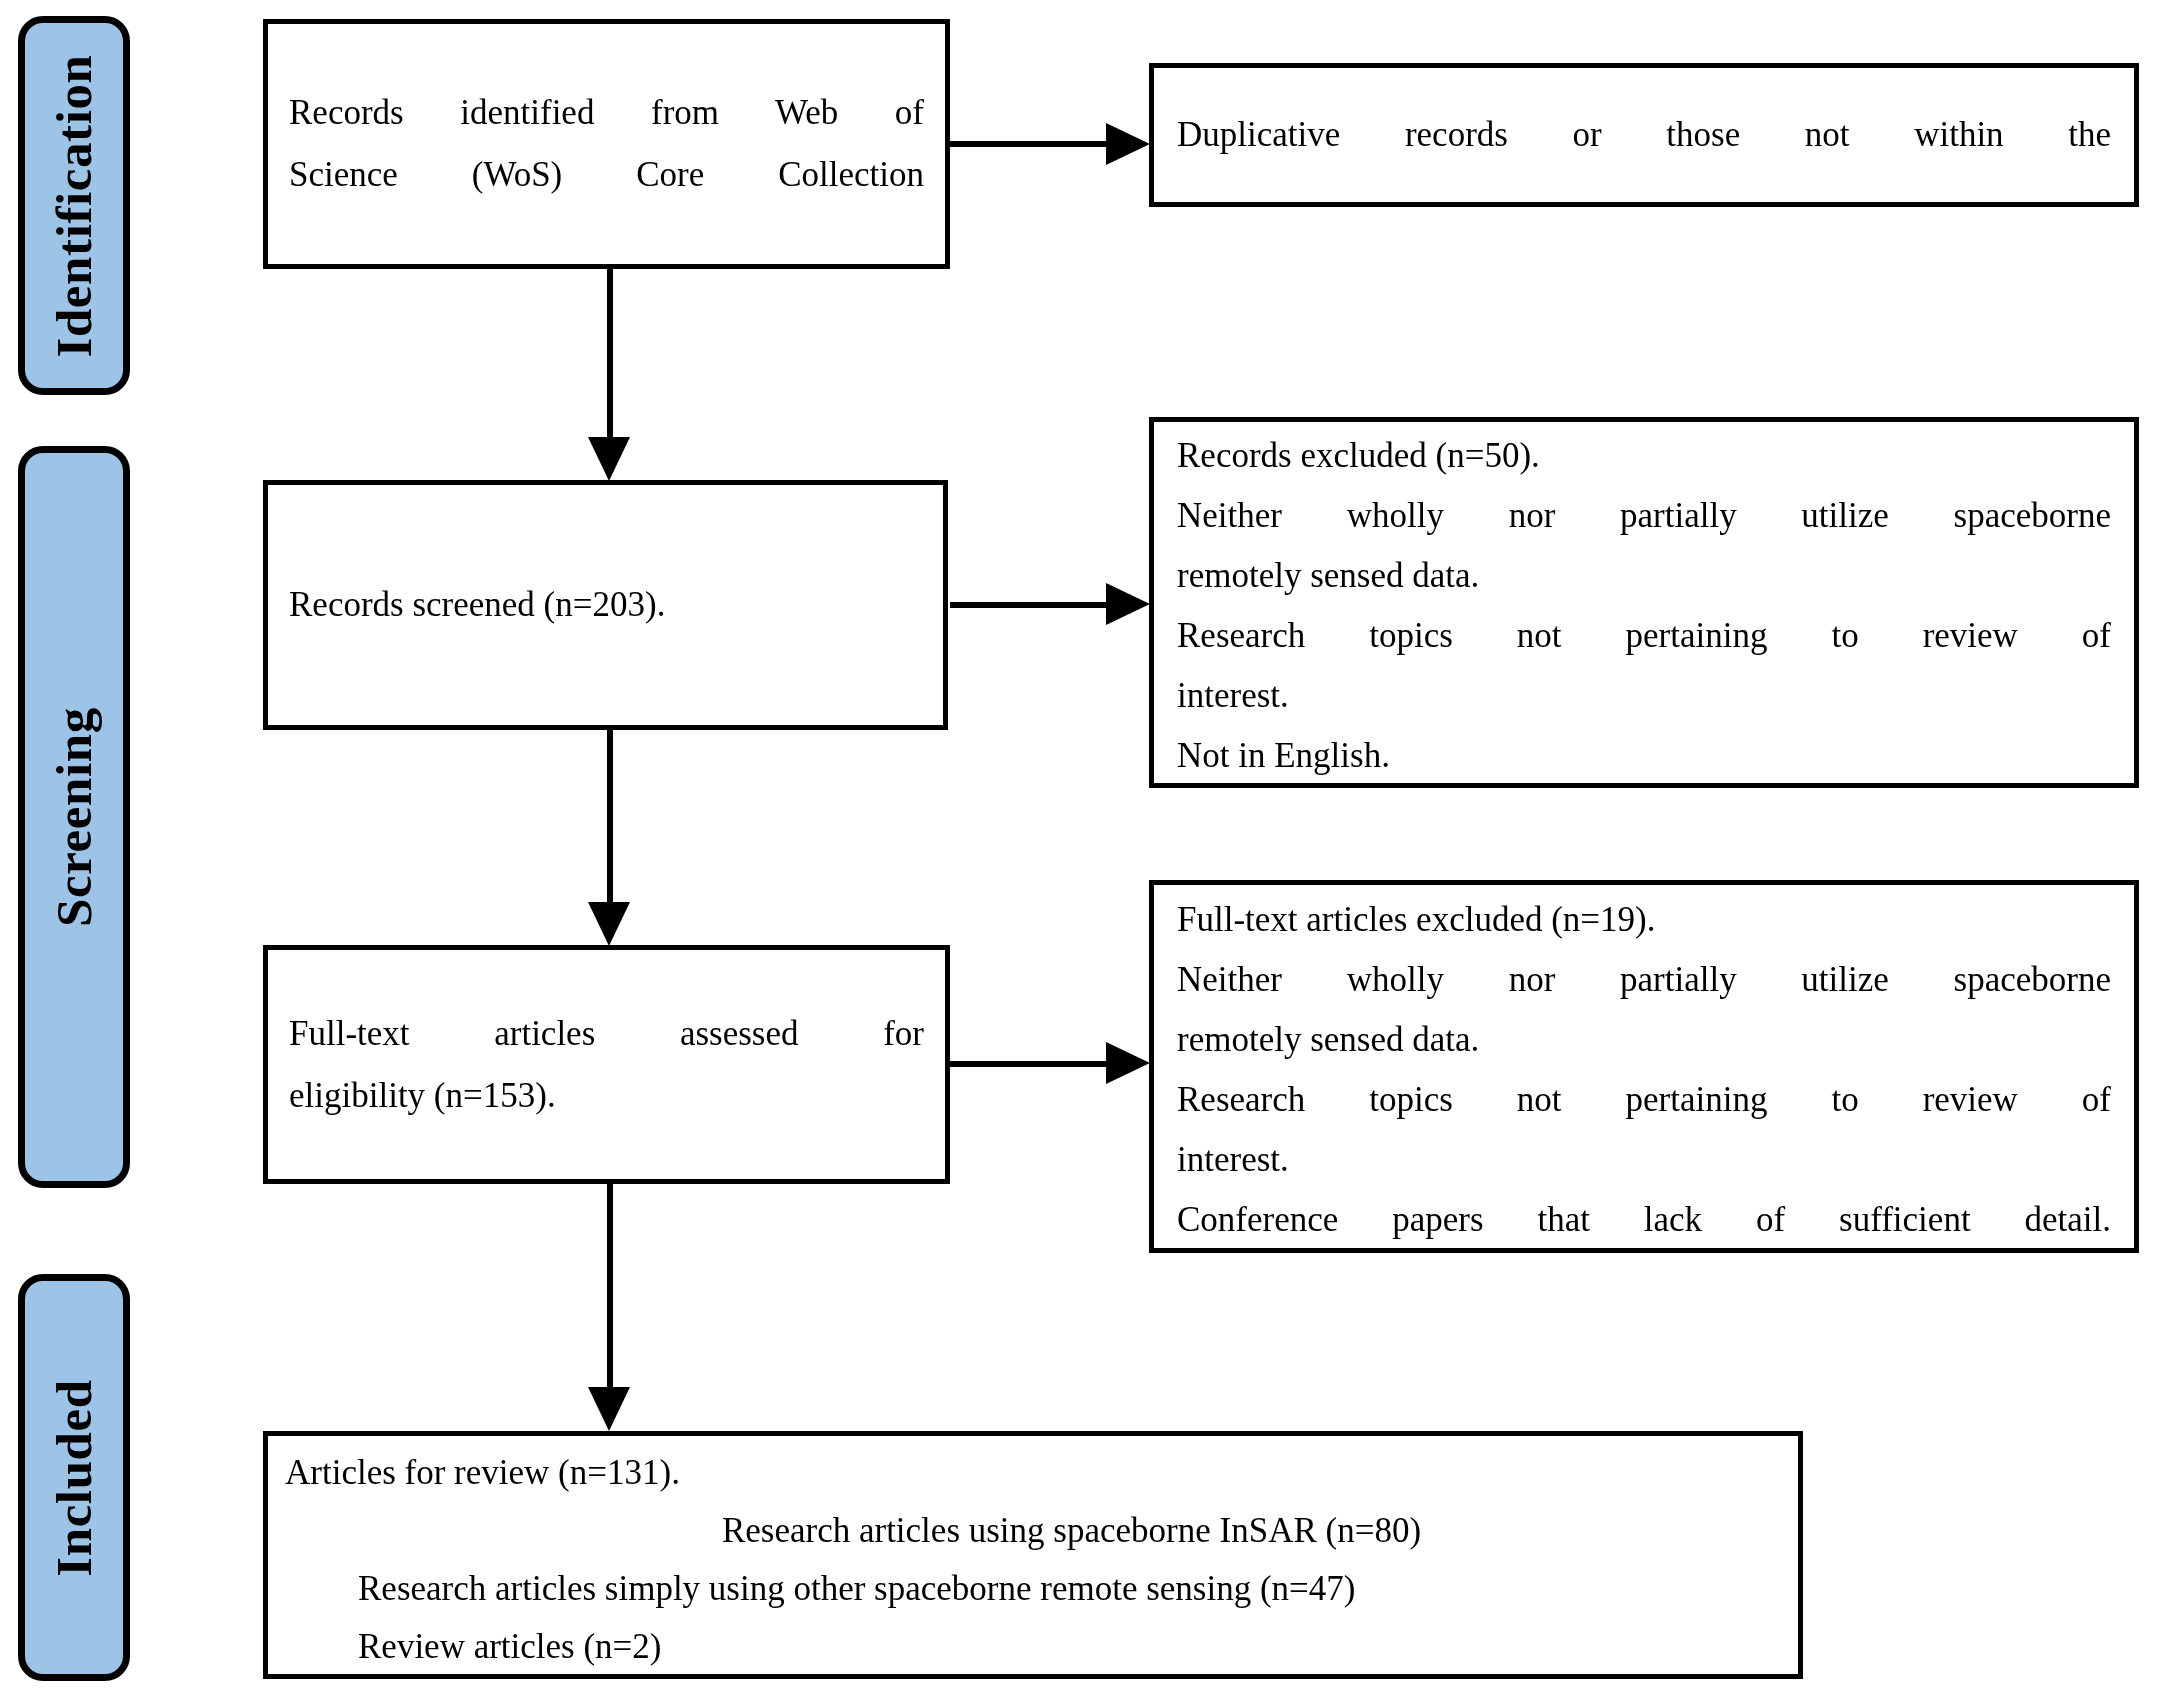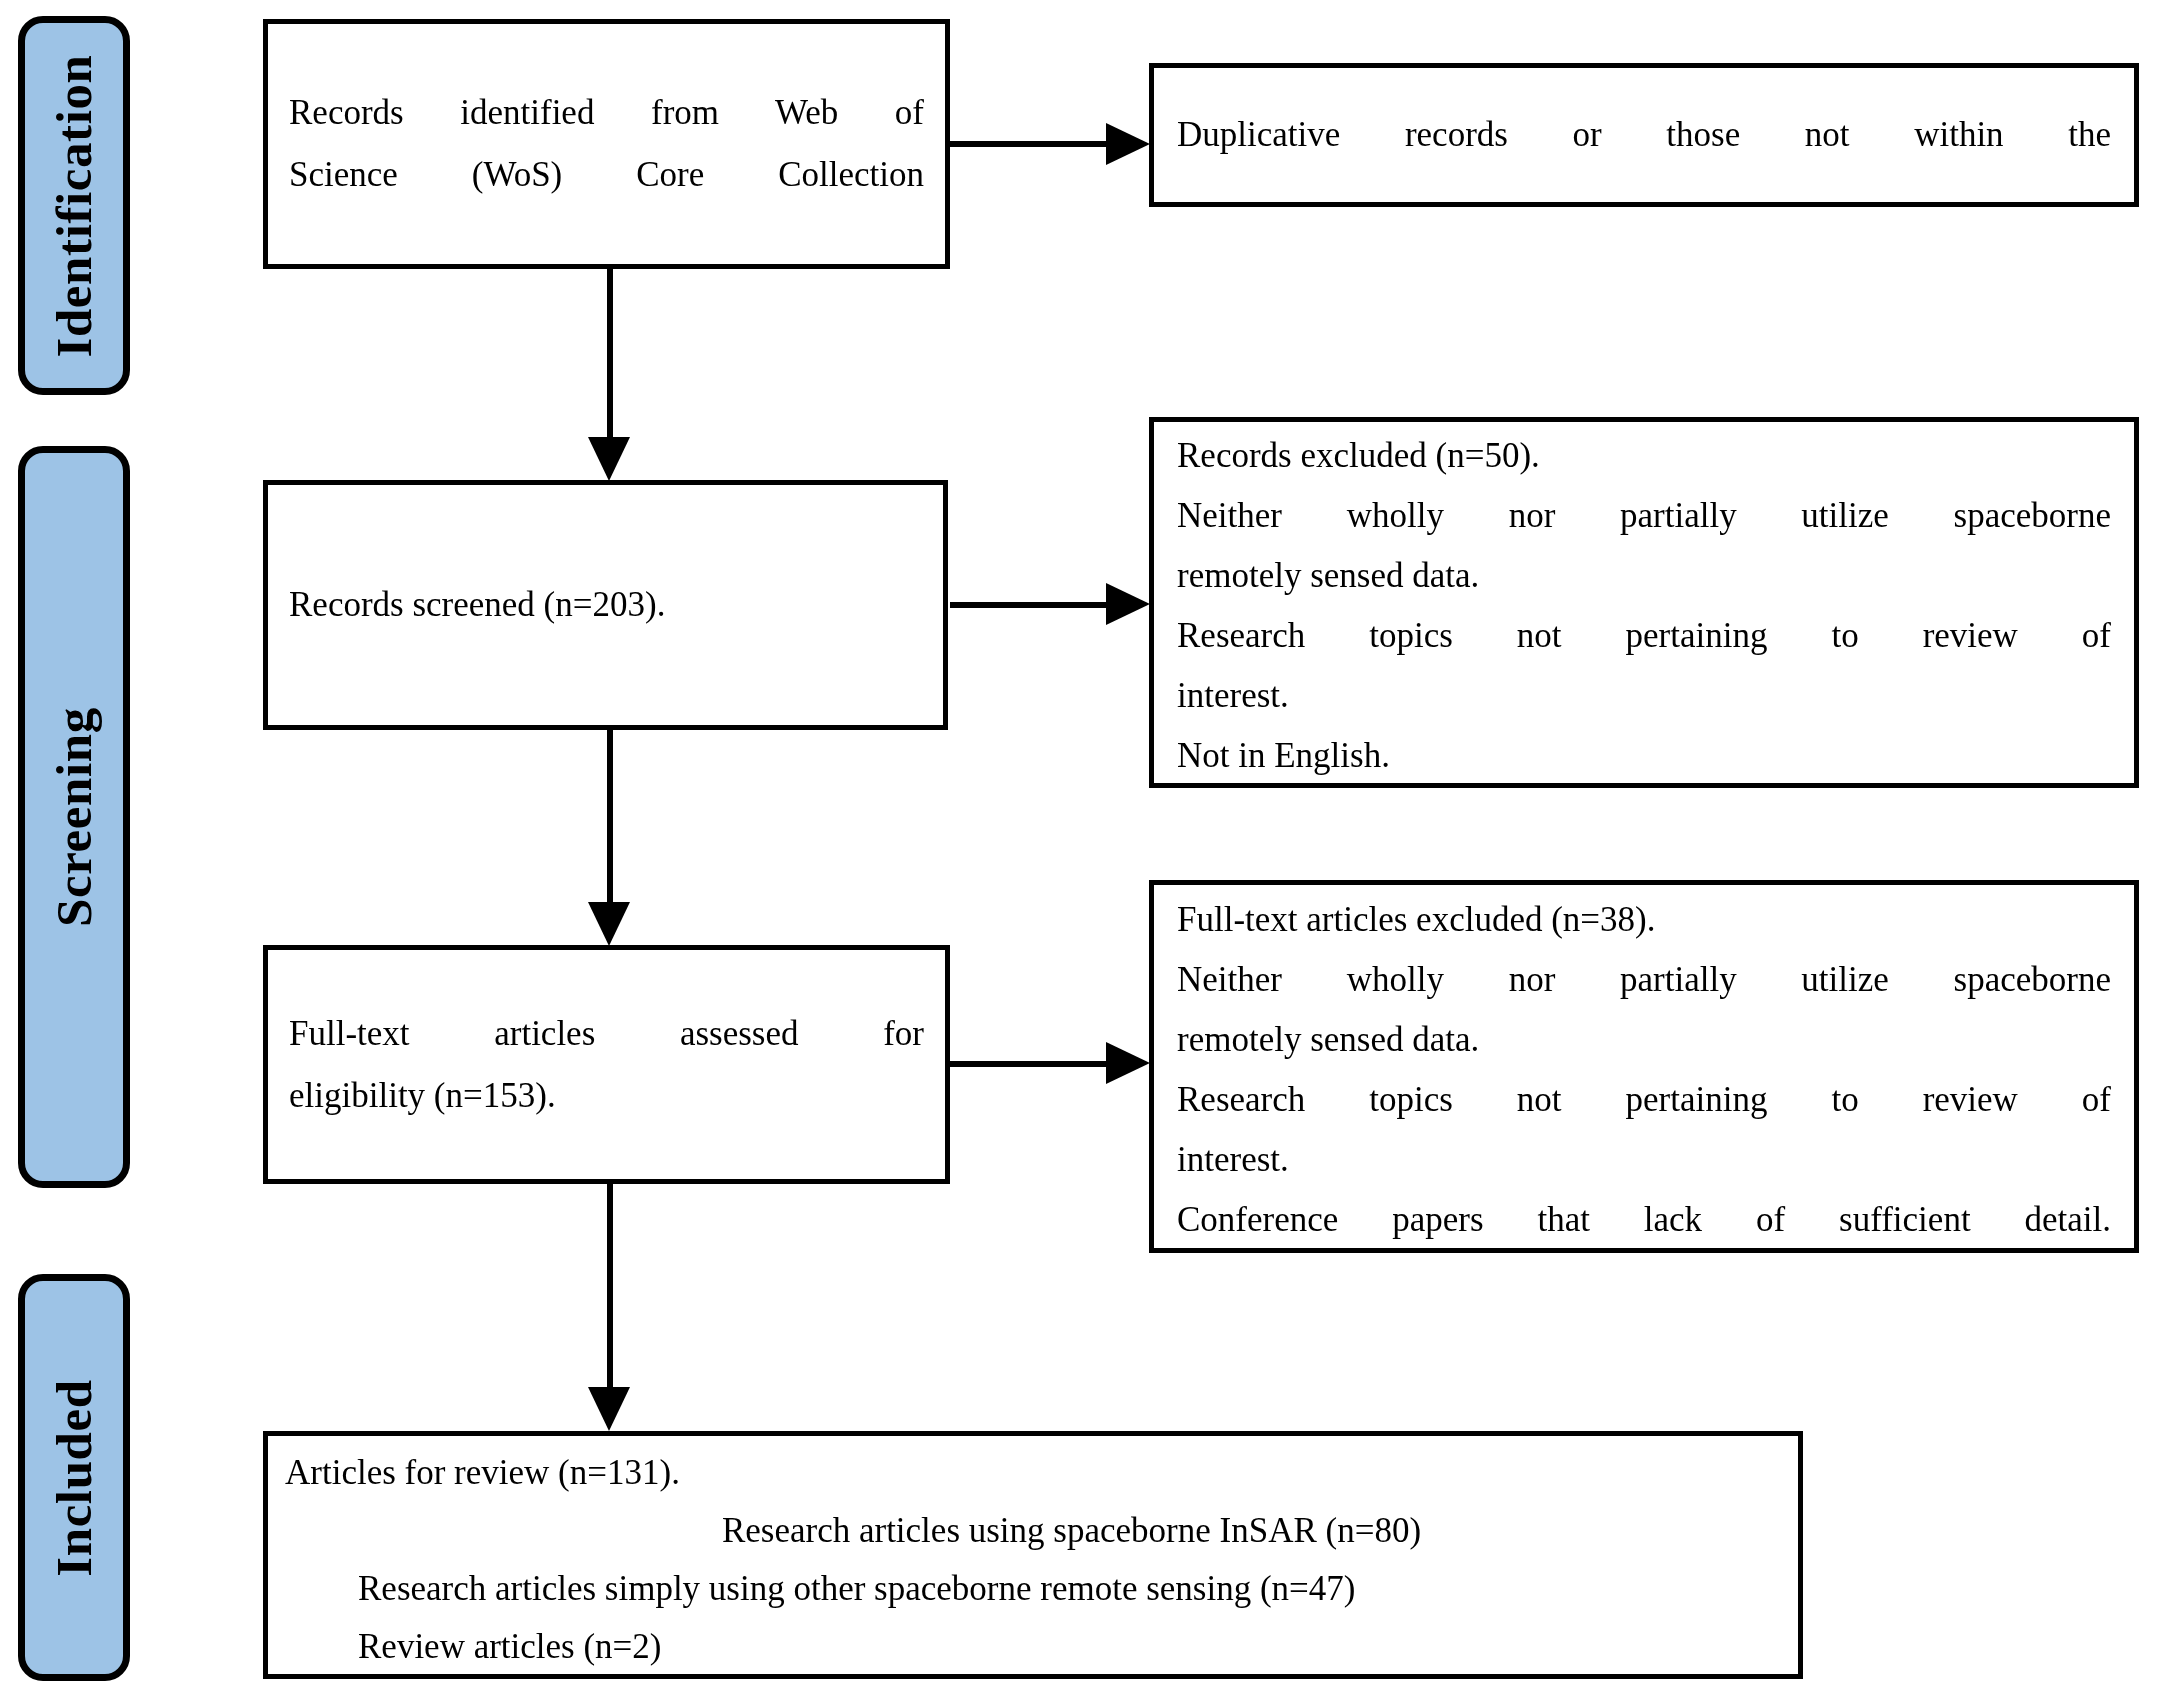--- a/index.html
+++ b/index.html
@@ -104,21 +104,21 @@
   <div class="box" style="left:1149px;top:417px;width:990px;height:371px;padding:3.9px 23px 0 23px;">
     <div class="ln" style="line-height:60px;">Records excluded (n=50).</div>
     <div class="ln js" style="line-height:60px;">Neither wholly nor partially utilize spaceborne</div>
     <div class="ln" style="line-height:60px;">remotely sensed data.</div>
     <div class="ln js" style="line-height:60px;">Research topics not pertaining to review of</div>
     <div class="ln" style="line-height:60px;">interest.</div>
     <div class="ln" style="line-height:60px;">Not in English.</div>
   </div>
 
   <div class="box" style="left:1149px;top:880px;width:990px;height:373px;padding:5.2px 23px 0 23px;">
-    <div class="ln" style="line-height:60px;">Full-text articles excluded (n=38).</div>
+    <div class="ln" style="line-height:60px;">Full-text articles excluded (n=19).</div>
     <div class="ln js" style="line-height:60px;">Neither wholly nor partially utilize spaceborne</div>
     <div class="ln" style="line-height:60px;">remotely sensed data.</div>
     <div class="ln js" style="line-height:60px;">Research topics not pertaining to review of</div>
     <div class="ln" style="line-height:60px;">interest.</div>
     <div class="ln js" style="line-height:60px;">Conference papers that lack of sufficient detail.</div>
   </div>
 
   <div class="hline" style="left:950px;top:141px;width:162px;"></div>
   <div class="arrow-right" style="left:1106px;top:123px;"></div>
 

